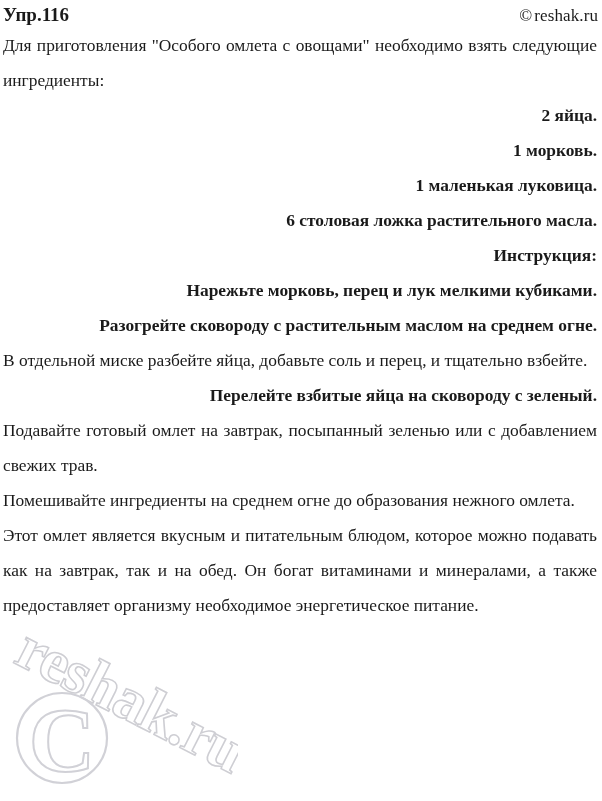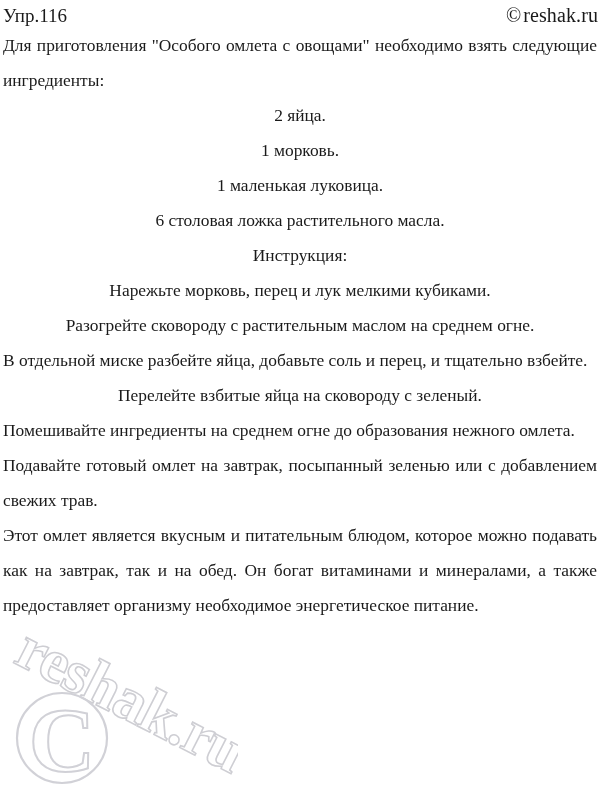--- a/index.html
+++ b/index.html
@@ -30,26 +30,26 @@
   .header {
     display: flex;
     align-items: baseline;
     justify-content: space-between;
     height: 26px;
     line-height: 26px;
     padding: 0 2px 0 1px;
   }
   .ex-title {
     font-size: 19px;
-    font-weight: normal;
+    font-weight: bold;
     letter-spacing: 0px;
     white-space: nowrap;
   }
   .copyright {
-    font-size: 20px;
+    font-size: 17px;
     font-weight: normal;
     white-space: nowrap;
     letter-spacing: 0.1px;
   }
   .copyright .c-mark { margin-right: 2px; }
 
   
   .content {
     position: relative;
     z-index: 2;
@@ -59,21 +59,22 @@
     font-size: 17.4px;
     line-height: 35px;
     margin: 0;
     text-align: justify;
     text-justify: inter-word;
     hyphens: none;
     word-spacing: 0px;
   }
   
   .para.single {
-    text-align: center;
+    text-align: right;
+    font-weight: bold;
   }
 
   
   .watermark {
     position: absolute;
     left: 8px;
     top: 636px;
     width: 230px;
     height: 165px;
     z-index: 1;
@@ -120,22 +121,22 @@
       <p class="para">Для приготовления "Особого омлета с овощами" необходимо взять следующие ингредиенты:</p>
       <p class="para single">2 яйца.</p>
       <p class="para single">1 морковь.</p>
       <p class="para single">1 маленькая луковица.</p>
       <p class="para single">6 столовая ложка растительного масла.</p>
       <p class="para single">Инструкция:</p>
       <p class="para single">Нарежьте морковь, перец и лук мелкими кубиками.</p>
       <p class="para single">Разогрейте сковороду с растительным маслом на среднем огне.</p>
       <p class="para">В отдельной миске разбейте яйца, добавьте соль и перец, и тщательно взбейте.</p>
       <p class="para single">Перелейте взбитые яйца на сковороду с зеленый.</p>
+      <p class="para">Подавайте готовый омлет на завтрак, посыпанный зеленью или с добавлением свежих трав.</p>
       <p class="para">Помешивайте ингредиенты на среднем огне до образования нежного омлета.</p>
-      <p class="para">Подавайте готовый омлет на завтрак, посыпанный зеленью или с добавлением свежих трав.</p>
       <p class="para">Этот омлет является вкусным и питательным блюдом, которое можно подавать как на завтрак, так и на обед. Он богат витаминами и минералами, а также предоставляет организму необходимое энергетическое питание.</p>
     </div>
 
   <div class="watermark">
     <svg width="230" height="165" viewBox="0 0 230 165" xmlns="http://www.w3.org/2000/svg" aria-hidden="true">
       <g transform="translate(4,26) rotate(27)">
         <text class="wm-text" x="0" y="0">reshak.ru</text>
       </g>
       <g transform="translate(8,56)">
         <circle class="wm-ring-outer" cx="46" cy="46" r="45"></circle>

